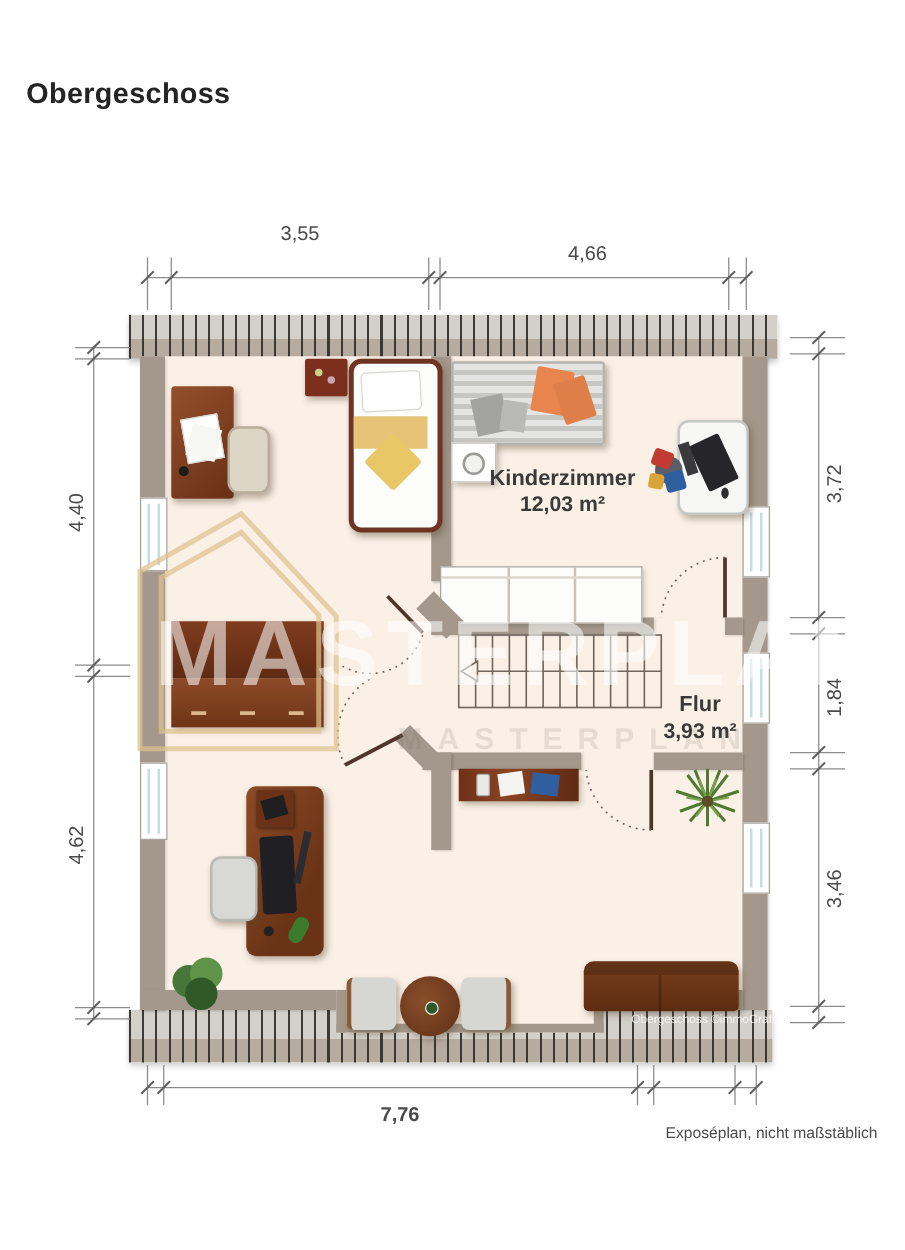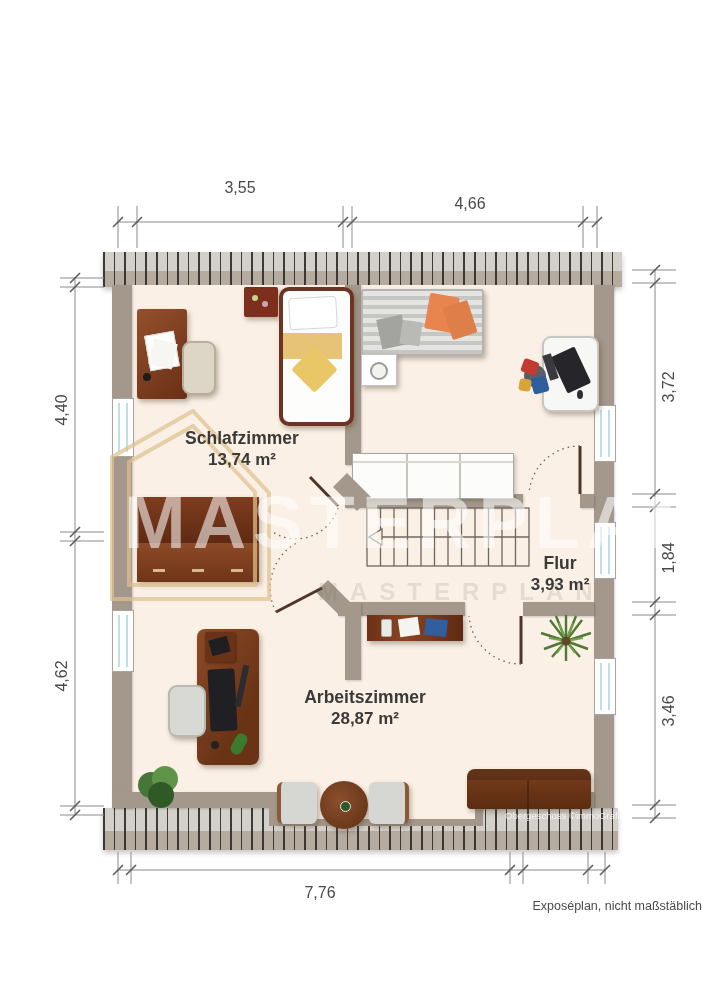--- a/index.html
+++ b/index.html
@@ -37,20 +37,21 @@
   .dim{position:absolute;z-index:9;font-size:16px;color:#4a4a4a;transform:translate(-50%,-50%);white-space:nowrap;}
   .dim.v{transform:translate(-50%,-50%) rotate(-90deg);}
   .credit{position:absolute;left:505px;top:810px;z-index:9;font-size:9.5px;color:rgba(255,255,255,.82);}
   .footer-note{position:absolute;right:22px;top:899px;z-index:9;font-size:12.5px;color:#4b4b4b;}
 </style>
 </head>
 <body>
 
 <div class="page">
 
+  <div class="title">Obergeschoss</div>
 
   <div class="band" style="left:103px;top:252px;width:519px;height:35px;"></div>
   <div class="band" style="left:103px;top:808px;width:515px;height:42px;"></div>
 
   <div class="floor"></div>
 
   <div class="wall" style="left:112px;top:285px;width:20px;height:523px;"></div>
   <div class="wall" style="left:594px;top:285px;width:20px;height:523px;"></div>
   <div class="wall" style="left:112px;top:792px;width:165px;height:16px;"></div>
   <div class="wall" style="left:467px;top:792px;width:127px;height:16px;"></div>
@@ -243,38 +244,34 @@
     <svg width="724" height="1000" viewBox="0 0 724 1000" style="position:absolute;left:0;top:0;">
       <g fill="none" stroke="#dfc18e" stroke-width="4" opacity="0.72">
         <path d="M112 457 L193 411 L269 493 L269 599 L112 599 Z"></path>
         <path d="M129 462 L193 426 L255 492 L255 585 L129 585 Z"></path>
       </g>
     </svg>
     <div class="wm-text">MASTERPLAN</div>
     <div class="wm-text2">MASTERPLAN</div>
   </div>
 
-  <div class="room-label" style="left:242px;top:427px;">
-    <div class="nm">Schlafzimmer</div>
-    <div class="ar">13,74 m²</div>
+  <div class="room-label" style="left:450px;top:371px;">
+    <div class="nm">Kinderzimmer</div>
+    <div class="ar">12,03 m²</div>
   </div>
   <div class="room-label" style="left:560px;top:552px;">
     <div class="nm">Flur</div>
     <div class="ar">3,93 m²</div>
-  </div>
-  <div class="room-label" style="left:365px;top:686px;">
-    <div class="nm">Arbeitszimmer</div>
-    <div class="ar">28,87 m²</div>
   </div>
 
   <div class="dim" style="left:240px;top:188px;">3,55</div>
   <div class="dim" style="left:470px;top:204px;">4,66</div>
   <div class="dim v" style="left:62px;top:410px;">4,40</div>
   <div class="dim v" style="left:62px;top:676px;">4,62</div>
   <div class="dim v" style="left:669px;top:387px;">3,72</div>
   <div class="dim v" style="left:669px;top:558px;">1,84</div>
   <div class="dim v" style="left:669px;top:711px;">3,46</div>
-  <div class="dim" style="left:320px;top:893px;">7,76</div>
+  <div class="dim" style="left:320px;top:893px;font-weight:bold;">7,76</div>
 
   <div class="credit">Obergeschoss ©immoGrafik</div>
   <div class="footer-note">Exposéplan, nicht maßstäblich</div>
 
 </div>
 
 </body></html>

